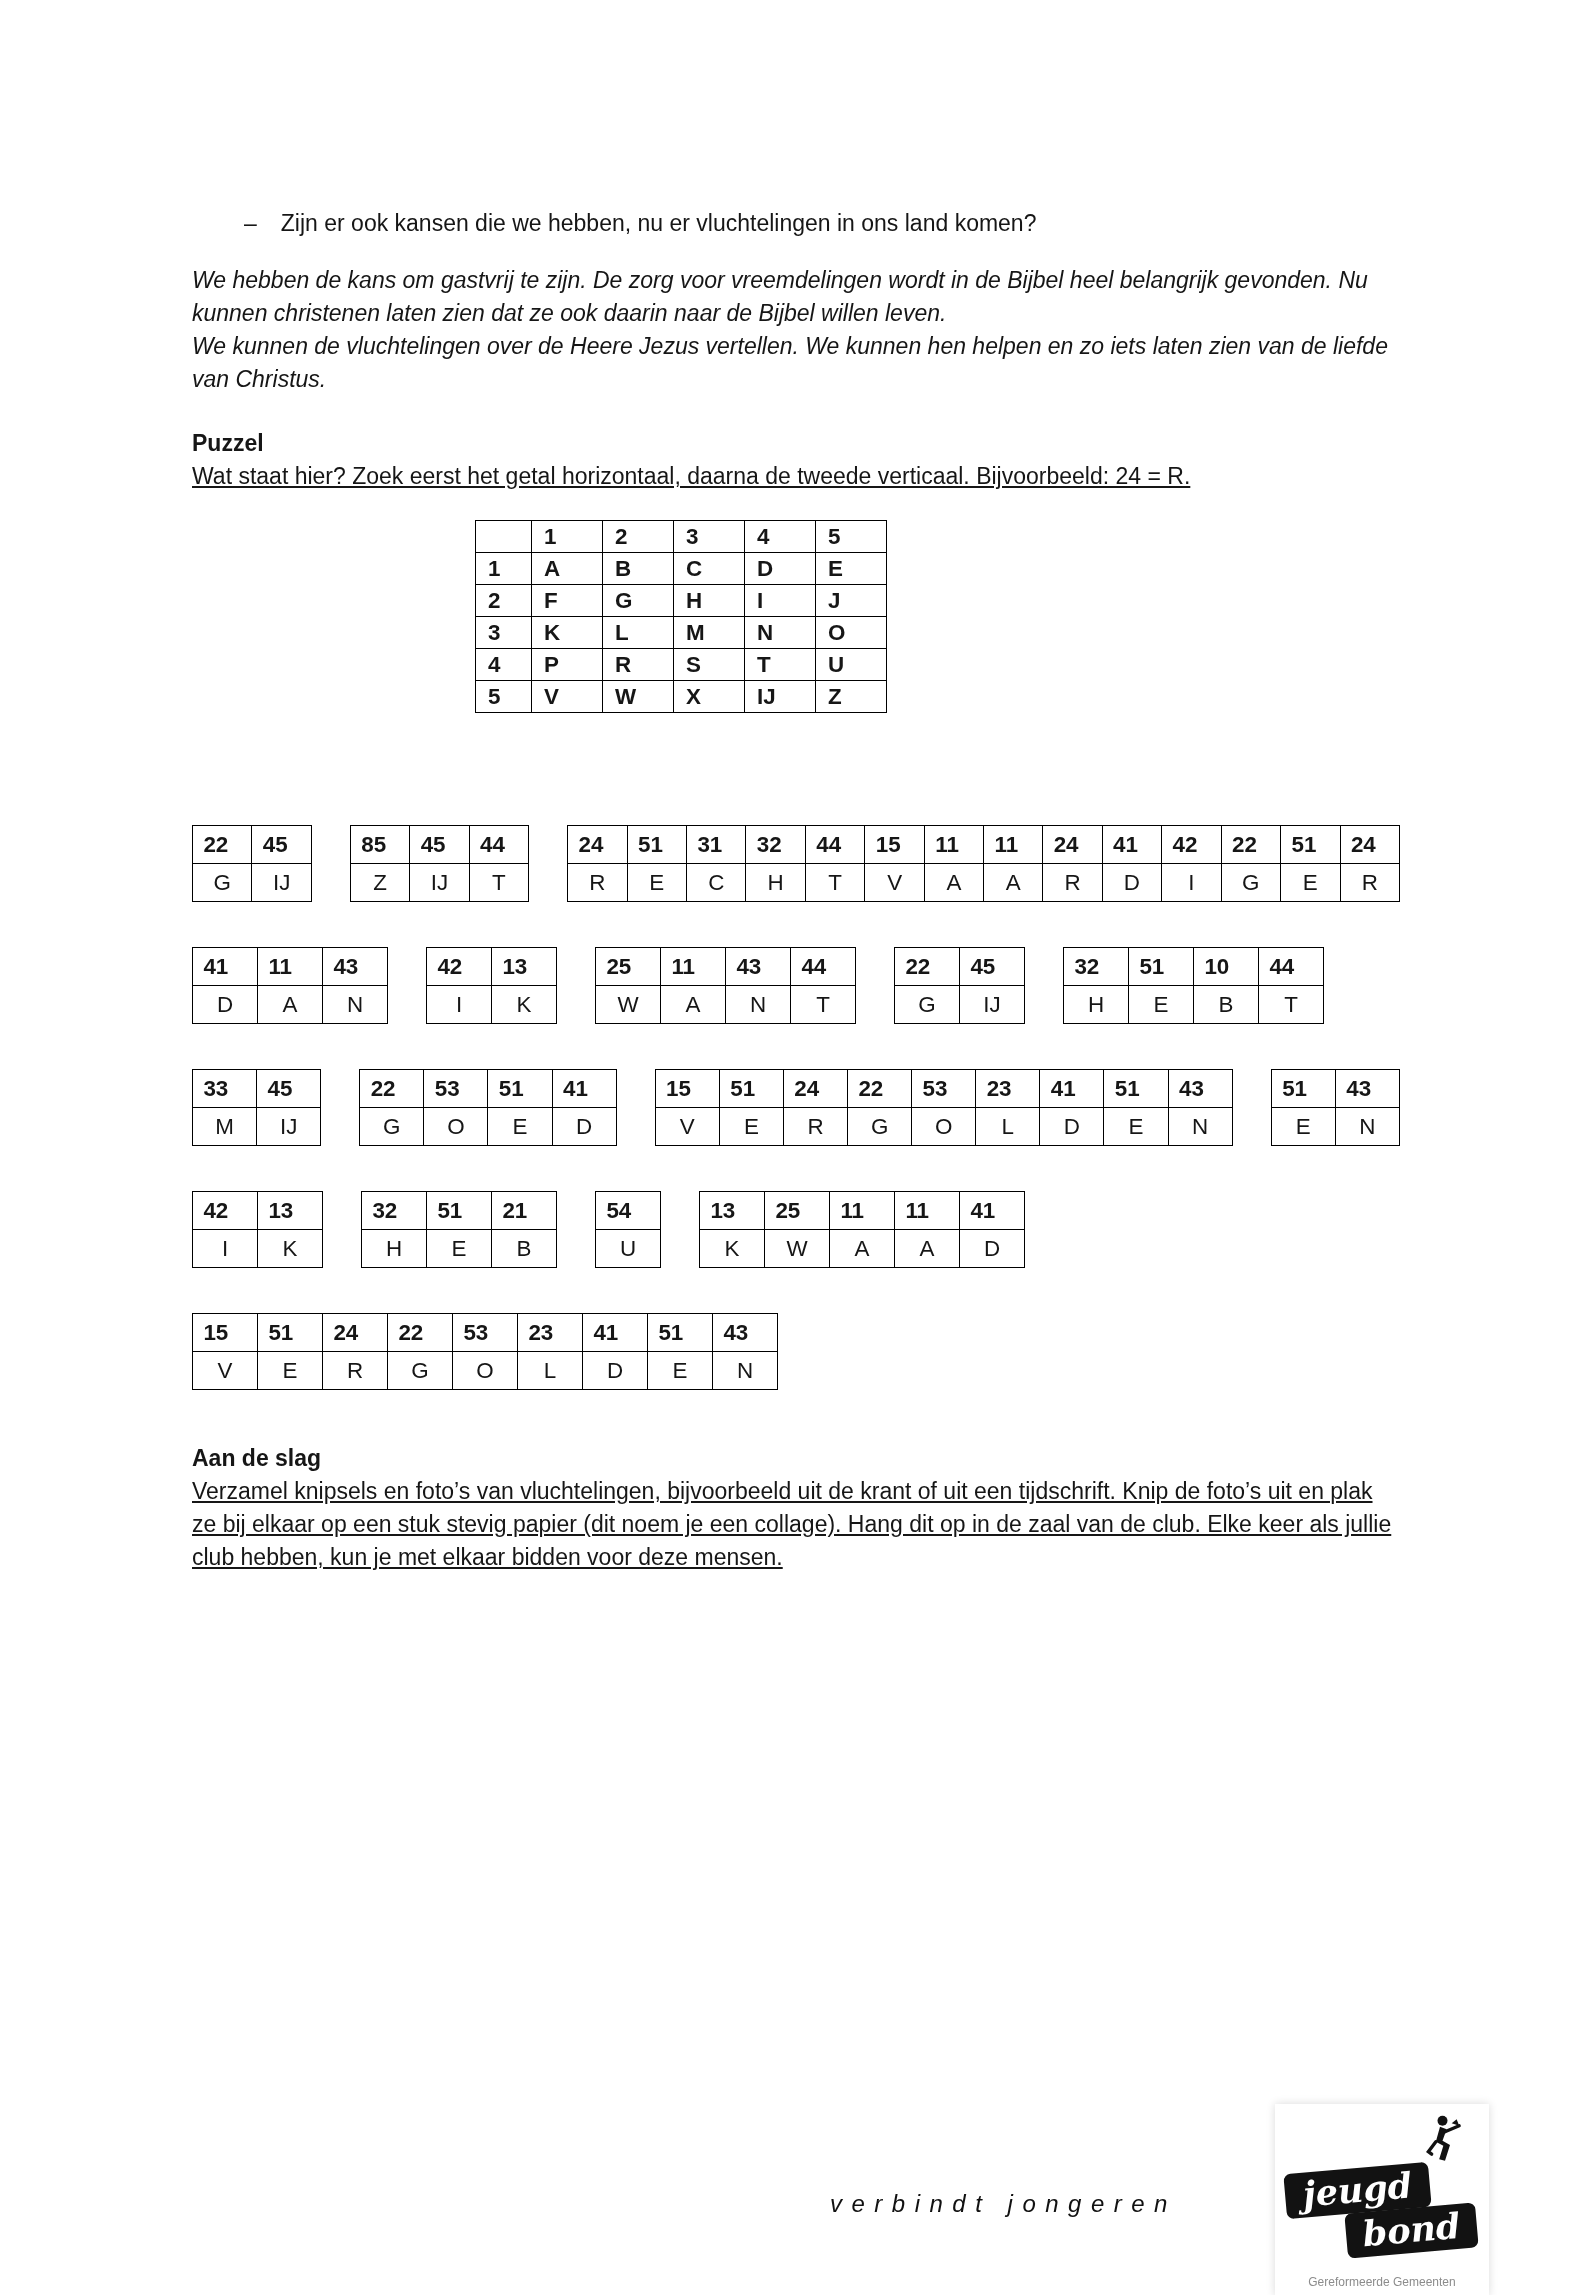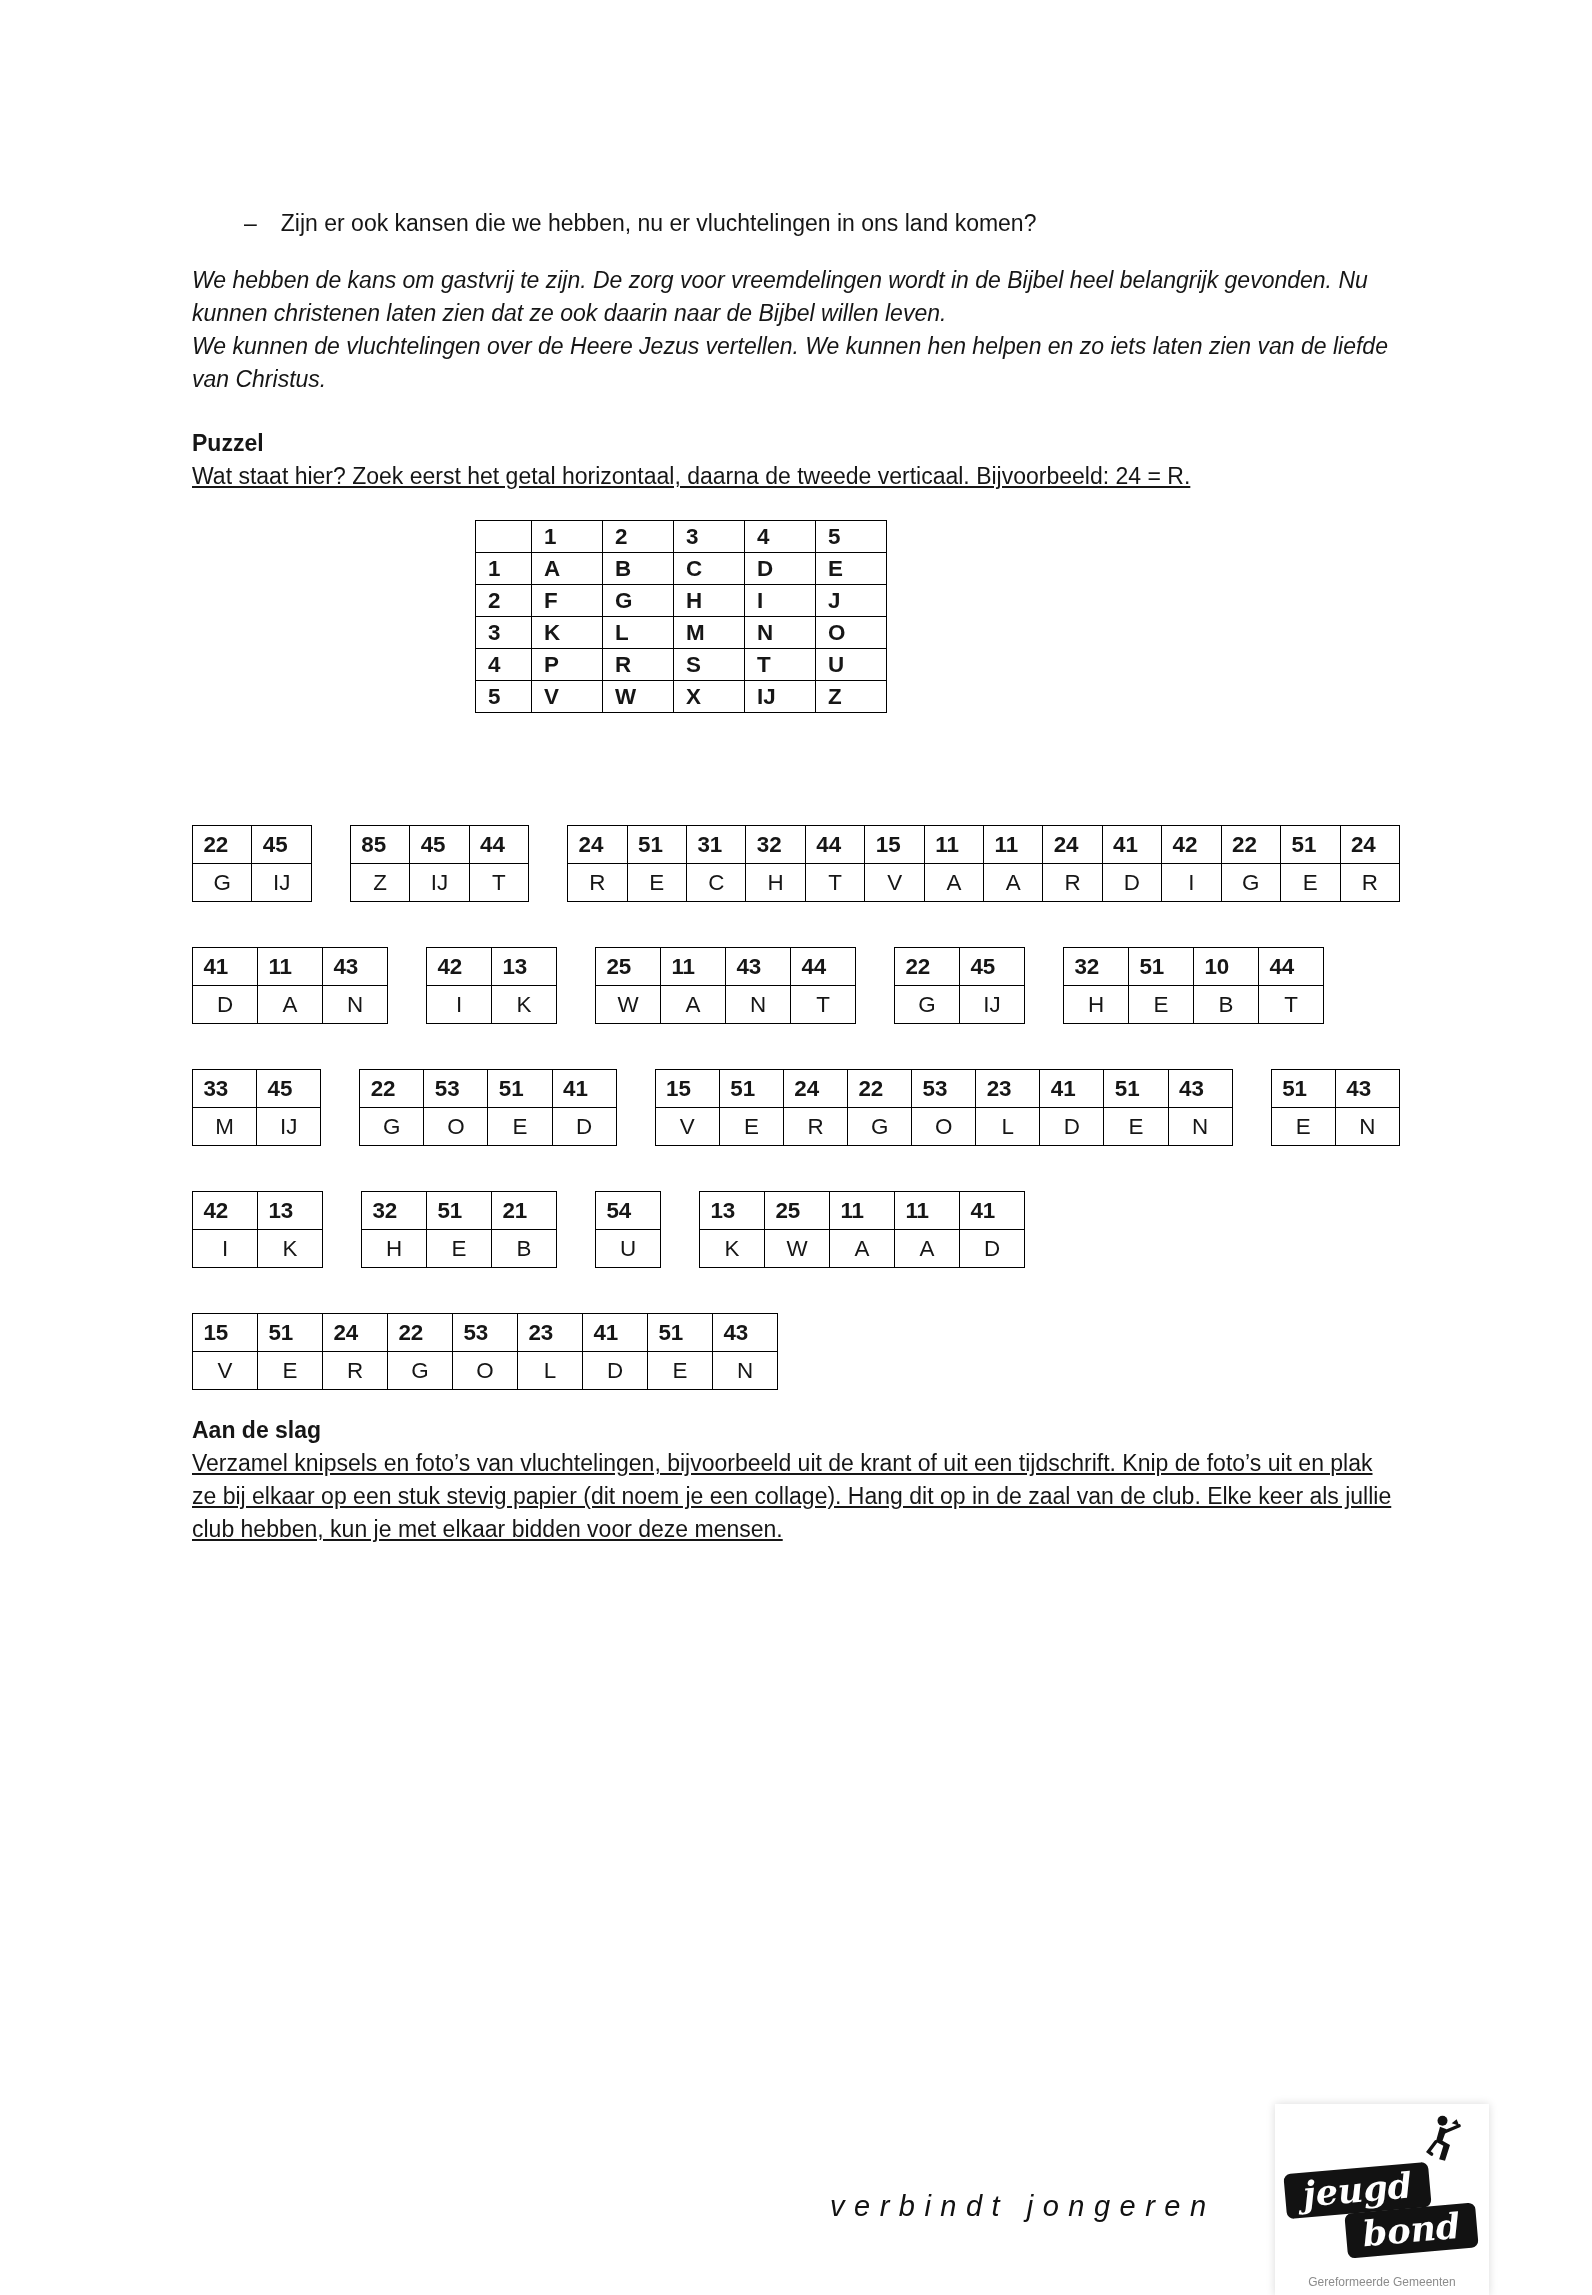--- a/index.html
+++ b/index.html
@@ -69,27 +69,27 @@
     font-size: 22.4px;
     vertical-align: middle;
   }
   .answer-group tr.nums td {
     font-weight: bold;
     text-align: left;
     padding-left: 10.4px;
   }
   .answer-group tr.lets td { text-align: center; }
 
-  .action-heading { margin-top: 24px; }
+  .action-heading { margin-top: 52px; }
 
   
   .tagline {
     position: absolute;
     left: 830px; top: 2190px;
-    font-size: 29px;
+    font-size: 24px;
     font-style: italic;
     letter-spacing: 9.5px;
     color: #111;
     white-space: nowrap;
   }
   .logo-card {
     position: absolute;
     left: 1275px; top: 2104px;
     width: 214px; height: 192px;
     background: #ffffff;

